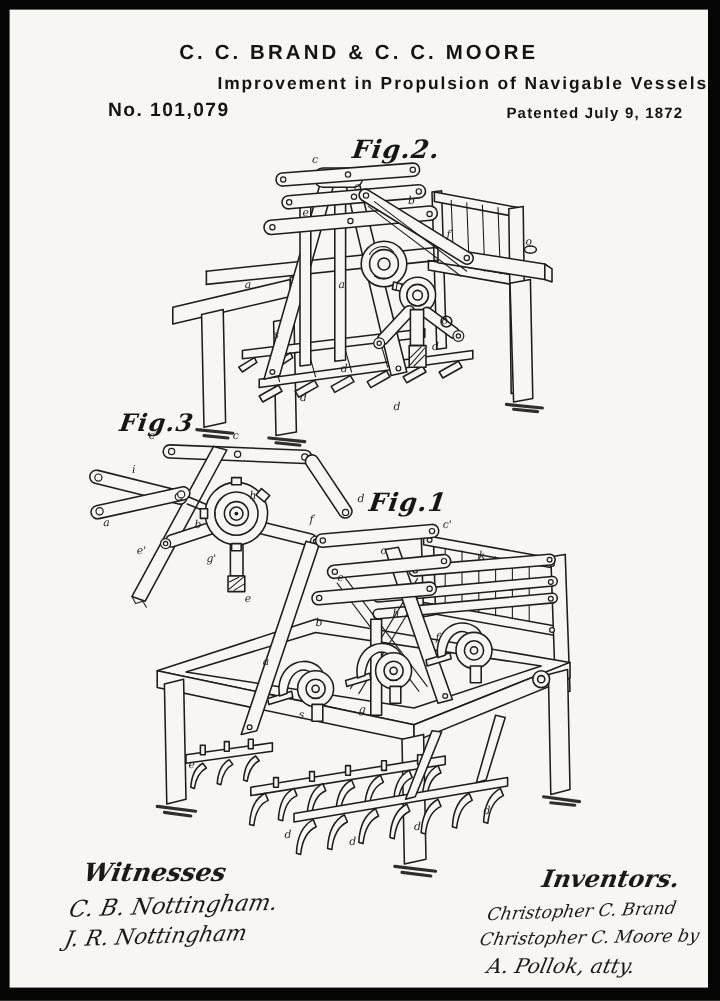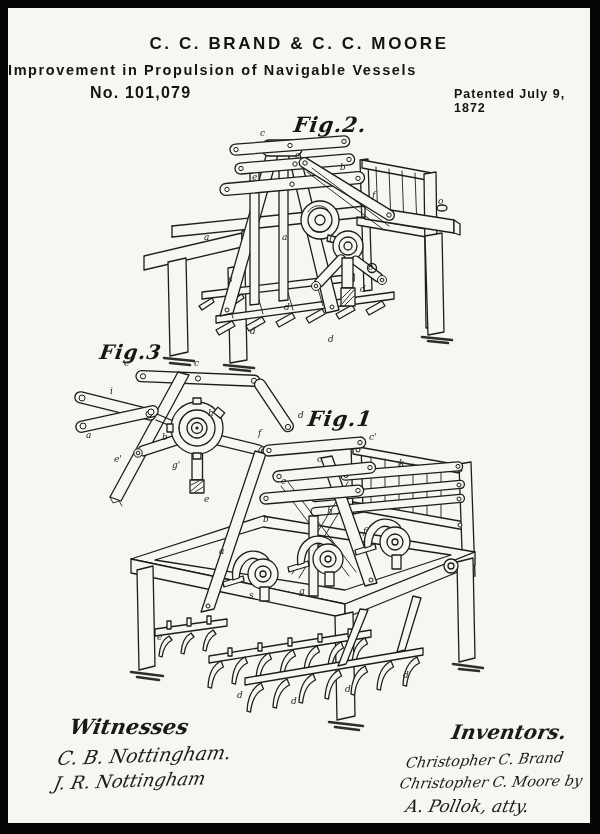--- a/index.html
+++ b/index.html
@@ -3,25 +3,25 @@
 <meta charset="utf-8">
 <style>
   html,body{margin:0;padding:0;}
   body{width:600px;height:834px;background:#050505;position:relative;
        font-family:"Liberation Sans",sans-serif;}
   .paper{position:absolute;left:8px;top:8px;width:582px;height:815px;
          background:#f7f6f3;overflow:hidden;}
   
   .hdr-authors{position:absolute;left:0;top:26px;width:100%;text-align:center;
     font-weight:bold;font-size:17px;letter-spacing:2.6px;color:#141412;}
-  .hdr-title{position:absolute;left:0;top:54px;width:100%;text-align:left;
+  .hdr-title{position:absolute;left:0;top:54px;width:100%;text-align:right;
     font-weight:bold;font-size:14.5px;letter-spacing:1.6px;color:#141412;}
   .hdr-number{position:absolute;left:82px;top:76px;font-weight:bold;
     font-size:16px;letter-spacing:1.2px;color:#141412;}
-  .hdr-date{position:absolute;left:398px;top:79px;font-weight:bold;
+  .hdr-date{position:absolute;left:366px;top:79px;font-weight:bold;
     font-size:12.5px;letter-spacing:1px;color:#141412;padding-left:48px;}
   
   .figlabel{position:absolute;font-family:"DejaVu Serif",serif;font-style:italic;
     font-weight:bold;color:#161614;transform:skewX(-8deg);letter-spacing:1px;}
   #fig2-label{left:286px;top:104px;font-size:21px;}
   #fig3-label{left:92px;top:332px;font-size:20px;}
   #fig1-label{left:300px;top:398px;font-size:21px;}
   
   svg{position:absolute;overflow:visible;}
   #fig2-drawing{left:124px;top:112px;width:330px;height:250px;}

